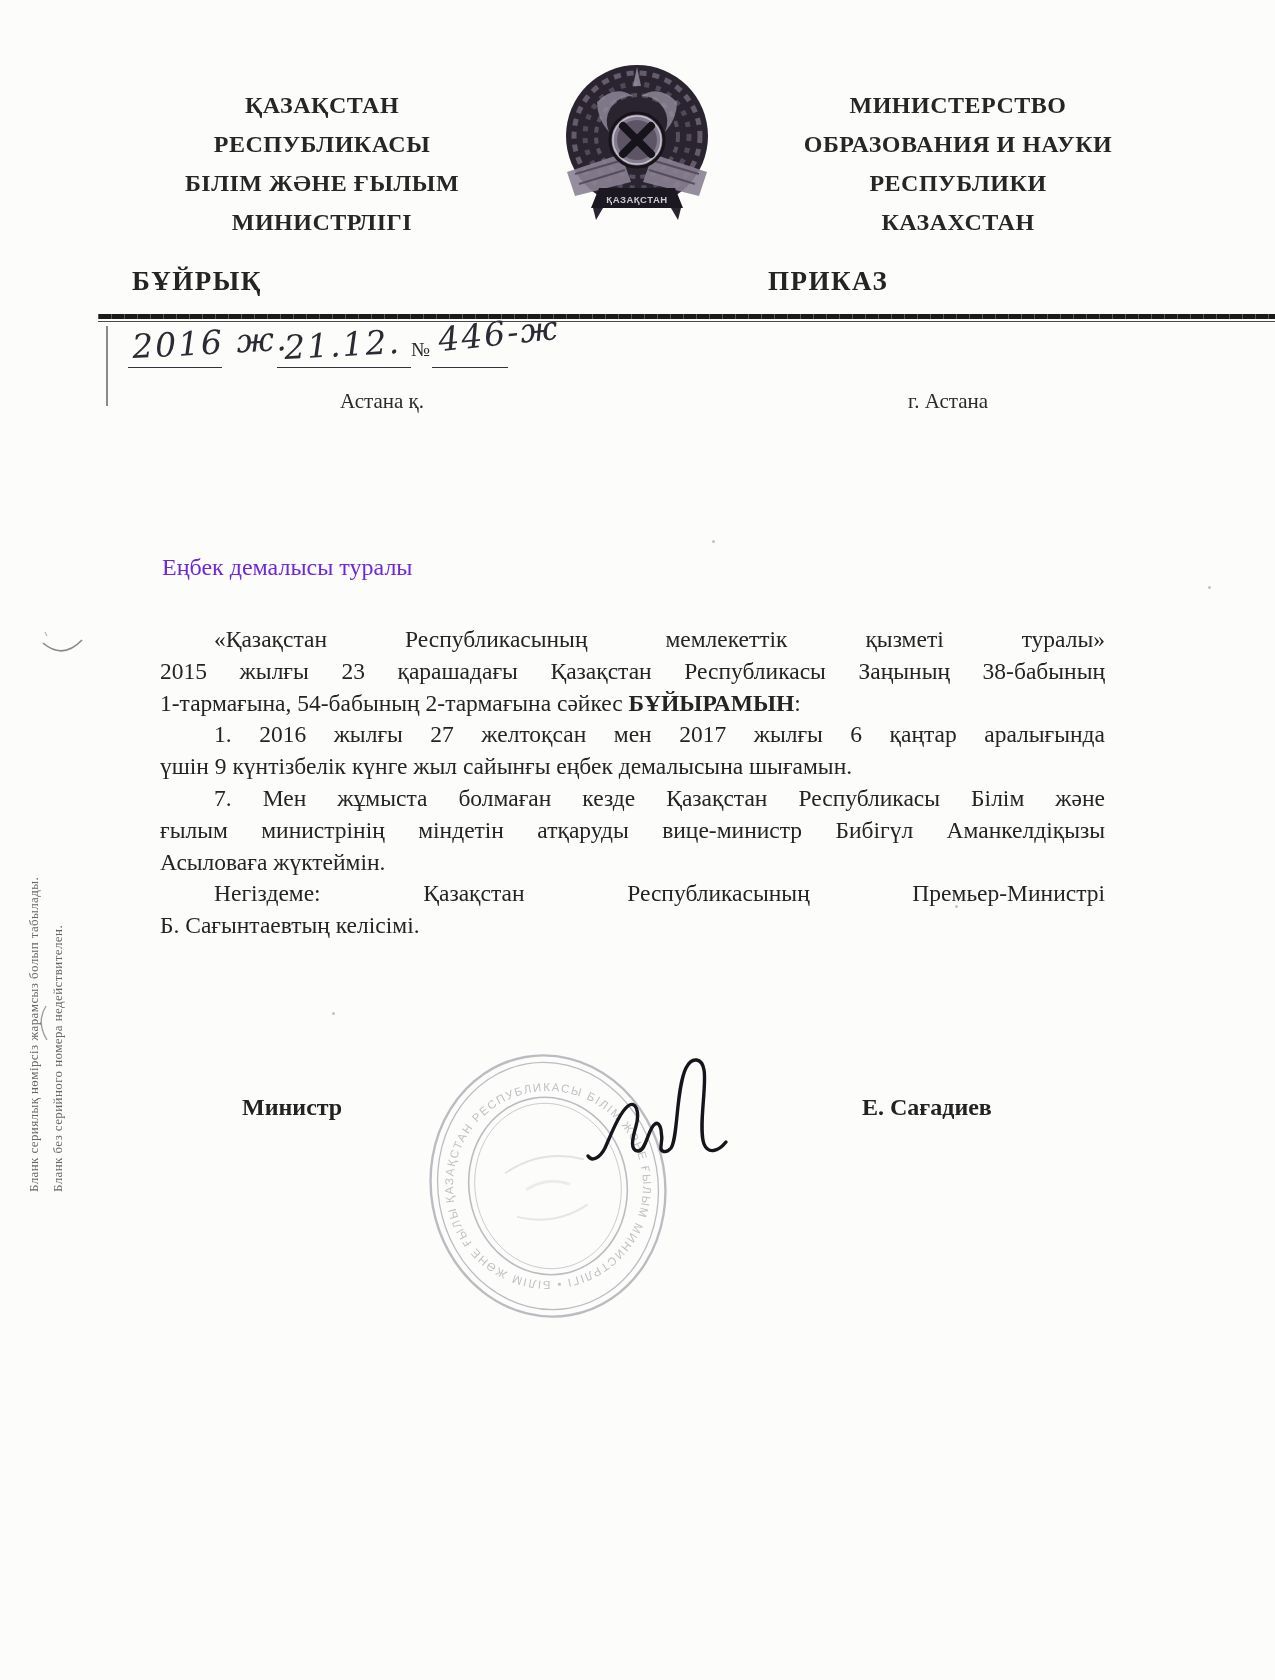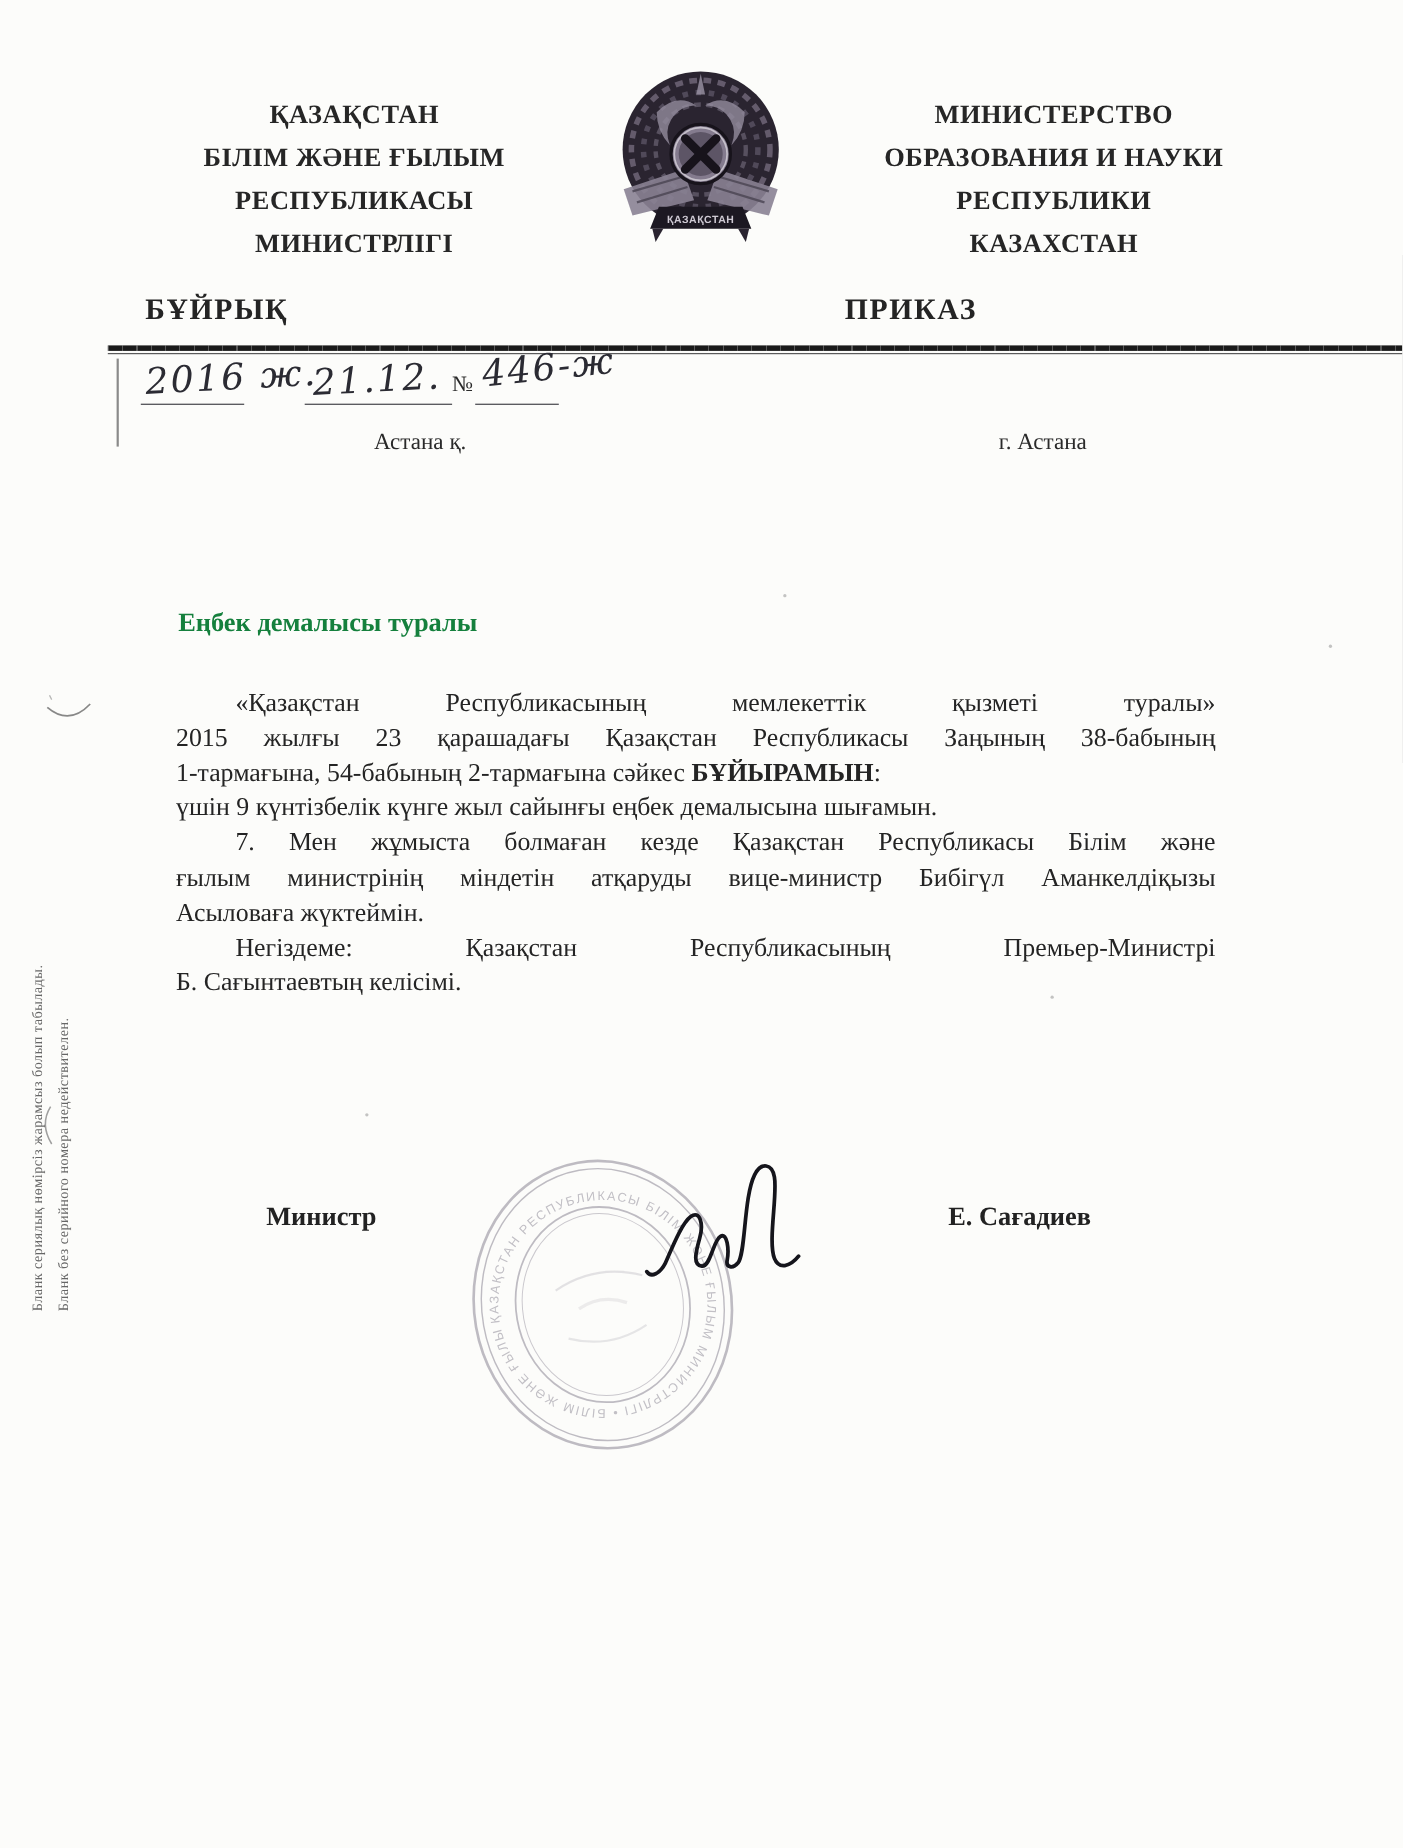--- a/index.html
+++ b/index.html
@@ -31,21 +31,21 @@
   #no-sign{position:absolute;left:411px;top:338px;font-size:20px;color:#2a2a2a;}
   #hw-num{left:438px;top:314px;transform:rotate(-6deg);}
   .uline{position:absolute;height:0;border-bottom:1.6px solid #33333b;}
   #u1{left:128px;top:367px;width:94px;}
   #u2{left:277px;top:367px;width:134px;}
   #u3{left:432px;top:367px;width:76px;}
   .city{position:absolute;top:389px;font-size:21px;color:#2a2a2a;}
   #city-left{left:340px;}
   #city-right{left:908px;text-align:center;}
   
-  #subject{position:absolute;left:162px;top:554px;font-size:24px;font-weight:bold;color:#15803d;}
+  #subject{position:absolute;left:162px;top:554px;font-size:24px;font-weight:normal;color:#6d28d9;}
   #body{position:absolute;left:160px;top:624px;width:945px;font-size:23.5px;line-height:31.8px;color:#242424;}
   .bline{text-align:justify;text-align-last:justify;}
   .bline.last{text-align-last:left;}
   .bline.first{padding-left:54px;}
   
   #minister{position:absolute;left:242px;top:1094px;font-size:24px;font-weight:bold;color:#222;}
   #signer{position:absolute;left:862px;top:1094px;font-size:24px;font-weight:bold;color:#222;}
   #stamp{position:absolute;left:408px;top:1036px;}
   #sig{position:absolute;left:575px;top:1040px;}
   
@@ -57,22 +57,22 @@
   #tick{position:absolute;left:106px;top:326px;width:2px;height:80px;background:#5a5a5a;opacity:.7;}
   .speck{position:absolute;width:3px;height:3px;border-radius:50%;background:#8a8a8a;opacity:.5;}
 </style>
 </head>
 <body>
 
 <div id="page">
 
   <div id="org-left" class="org">
       <div class="org-line">ҚАЗАҚСТАН</div>
+      <div class="org-line">РЕСПУБЛИКАСЫ</div>
       <div class="org-line">БІЛІМ ЖӘНЕ ҒЫЛЫМ</div>
-      <div class="org-line">РЕСПУБЛИКАСЫ</div>
       <div class="org-line">МИНИСТРЛІГІ</div>
     </div>
   <div id="org-right" class="org">
       <div class="org-line">МИНИСТЕРСТВО</div>
       <div class="org-line">ОБРАЗОВАНИЯ И НАУКИ</div>
       <div class="org-line">РЕСПУБЛИКИ</div>
       <div class="org-line">КАЗАХСТАН</div>
     </div>
 
   <svg id="emblem" width="148" height="166" viewBox="0 0 148 166">
@@ -116,20 +116,21 @@
   <div id="city-right" class="city">г. Астана</div>
 
   <div id="subject">Еңбек демалысы туралы</div>
   <div id="body">
       <div class="para">
         <div class="bline first">«Қазақстан Республикасының мемлекеттік қызметі туралы»</div>
         <div class="bline">2015 жылғы 23 қарашадағы Қазақстан Республикасы Заңының 38-бабының</div>
         <div class="bline last">1-тармағына, 54-бабының 2-тармағына сәйкес <b>БҰЙЫРАМЫН</b>:</div>
       </div>
       <div class="para">
+        <div class="bline first">1. 2016 жылғы 27 желтоқсан мен 2017 жылғы 6 қаңтар аралығында</div>
         <div class="bline last">үшін 9 күнтізбелік күнге жыл сайынғы еңбек демалысына шығамын.</div>
       </div>
       <div class="para">
         <div class="bline first">7. Мен жұмыста болмаған кезде Қазақстан Республикасы Білім және</div>
         <div class="bline">ғылым министрінің міндетін атқаруды вице-министр Бибігүл Аманкелдіқызы</div>
         <div class="bline last">Асыловаға жүктеймін.</div>
       </div>
       <div class="para">
         <div class="bline first">Негіздеме: Қазақстан Республикасының Премьер-Министрі</div>
         <div class="bline last">Б. Сағынтаевтың келісімі.</div>

